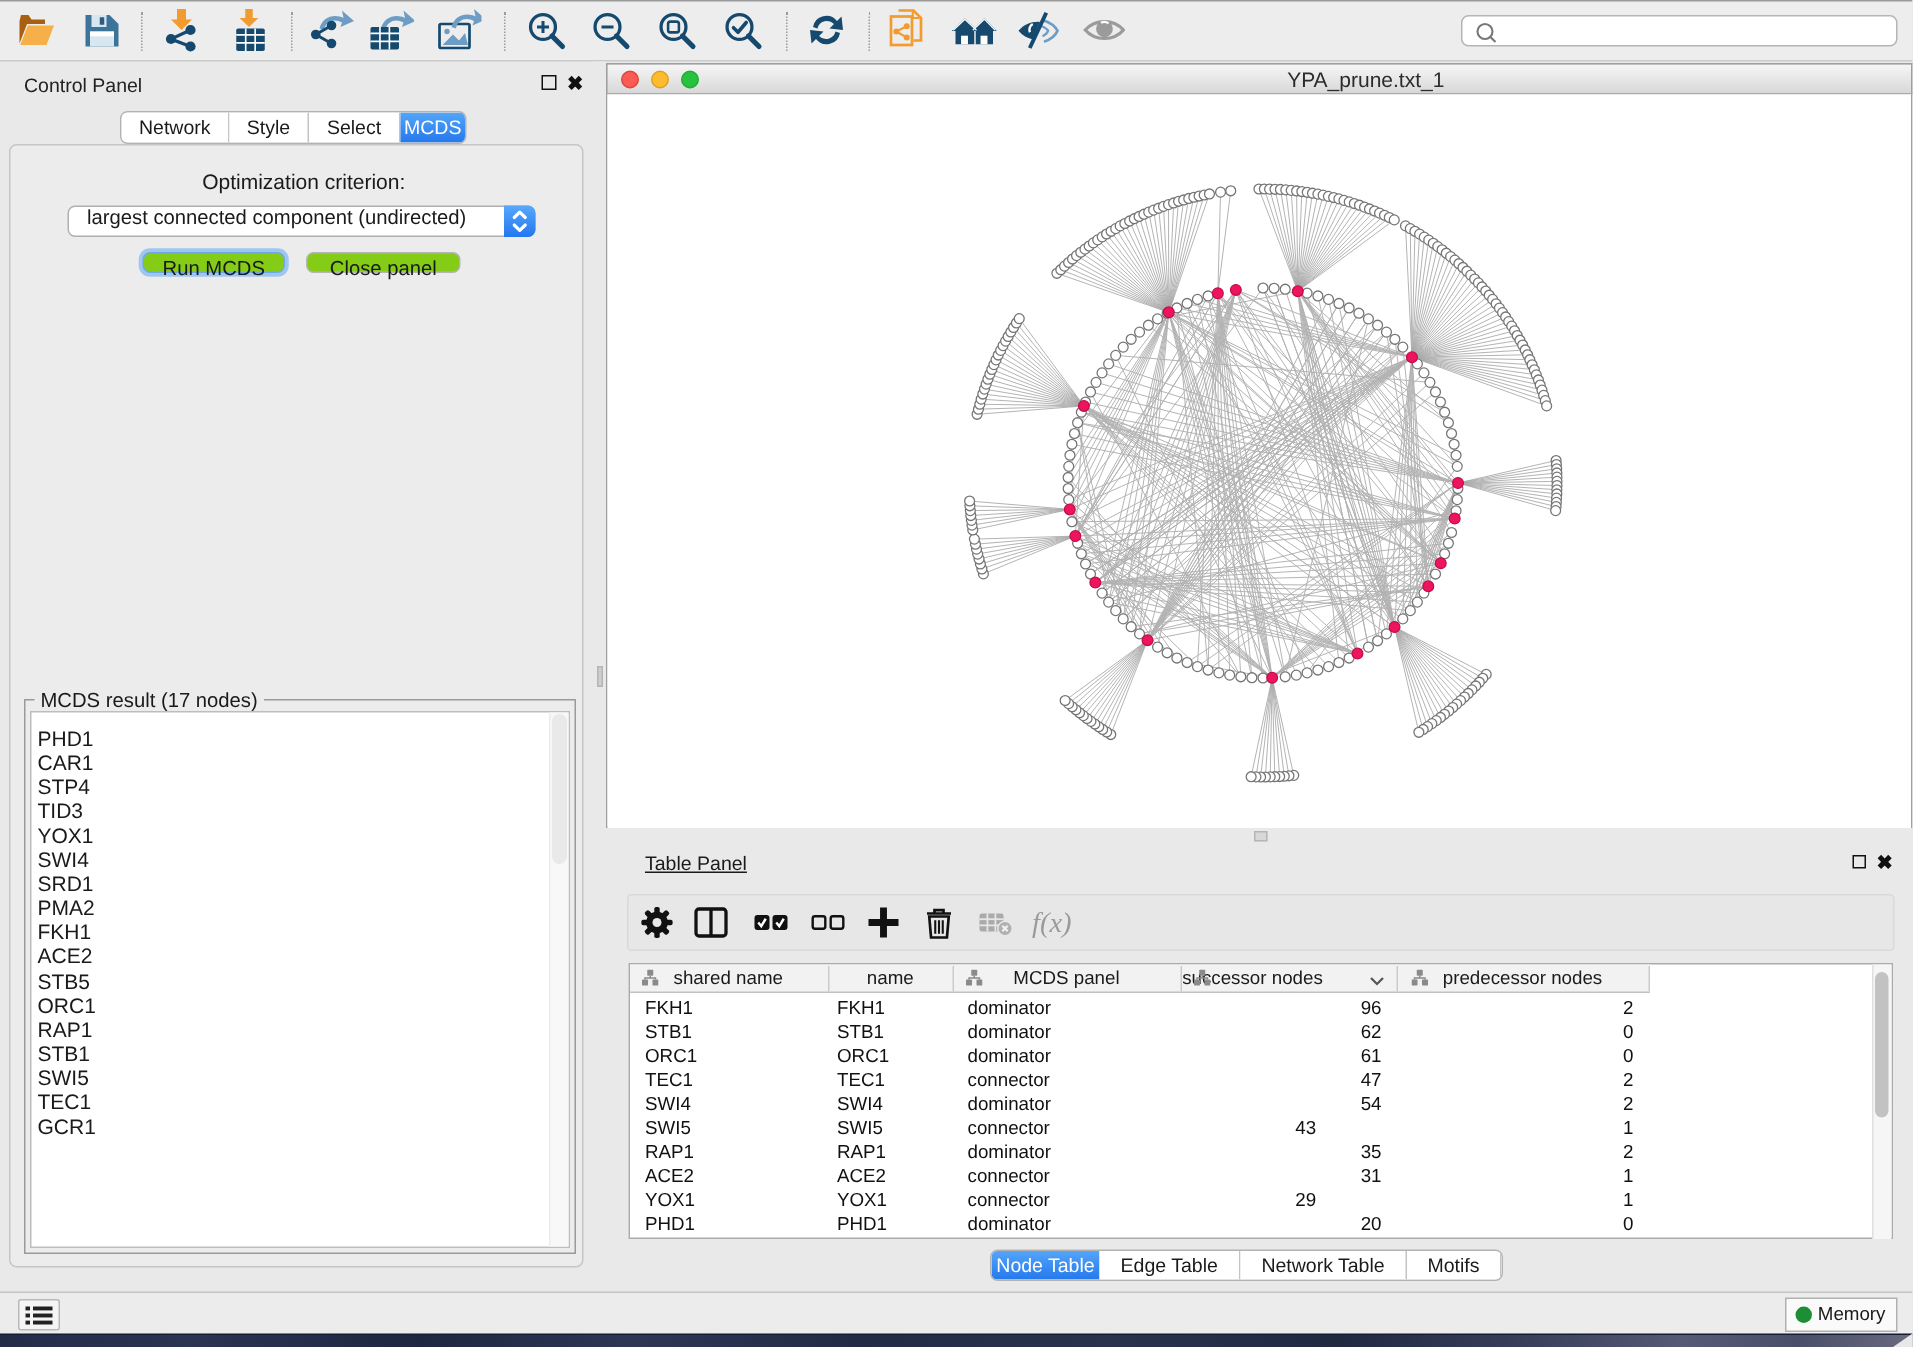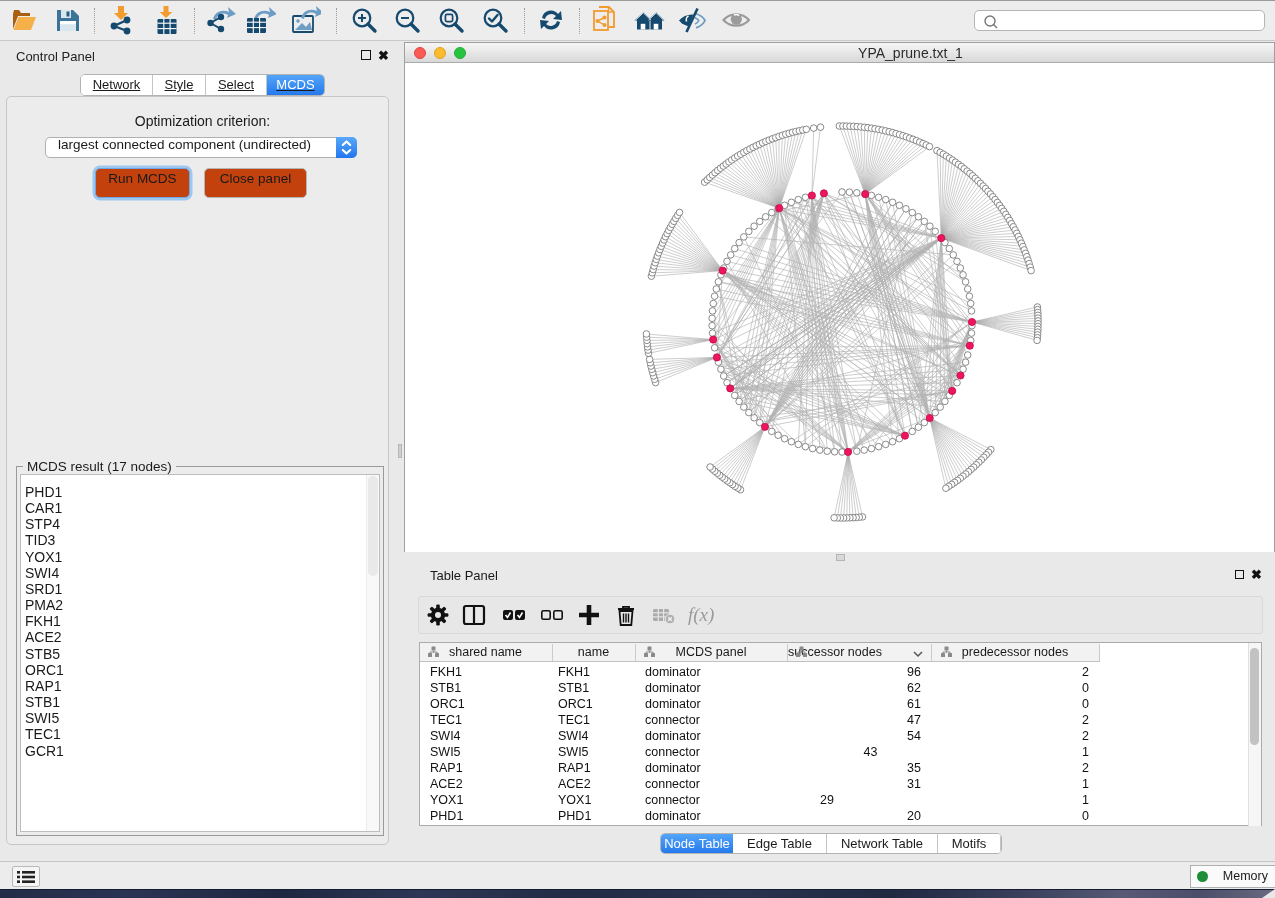--- a/index.html
+++ b/index.html
@@ -9,65 +9,65 @@
 
 
 #toolbar { left:0; top:0; width:1275px; height:41px; background:#ededed; border-top:1px solid #9a9a9a; border-bottom:1px solid #c9c9c9; }
 .tsep { position:absolute; top:8px; height:26px; width:0; border-left:1px dotted #9b9b9b; }
 #searchbox { position:absolute; left:974px; top:10px; width:291px; height:21px; background:#fff; border:1px solid #b5b5b5; border-radius:5px; }
 
 
 #cp-title { left:16px; top:49px; font-size:13px; color:#222; }
 #cp-max { left:361px; top:50px; width:10px; height:10px; border:1.5px solid #111; }
 #cp-close { left:378px; top:48px; font-size:13px; font-weight:bold; color:#111; }
-#tabs { left:80px; top:74px; height:22px; display:flex; border:1px solid #b3b3b3; border-radius:5px; overflow:hidden; background:#fff;text-decoration:underline; }
+#tabs { left:80px; top:74px; height:22px; display:flex; border:1px solid #b3b3b3; border-radius:5px; overflow:hidden; background:#fff; }
 .tab { font-size:13px; color:#1a1a1a; text-align:center; line-height:20px; background:#fff; border-right:1px solid #c4c4c4; }
 .tab.sel { background:linear-gradient(#53a5f9,#2579ec); color:#fff; border-right:none; }
 #cp-panel { left:6px; top:96px; width:383px; height:749px; background:#ececec; border:1px solid #c6c6c6; border-radius:5px; }
 #optlabel { left:5px; top:113px; width:395px; text-align:center; font-size:14px; }
 #dropdown { left:45px; top:137px; width:312px; height:21px; background:#fff; border:1px solid #b0b0b0; border-radius:5px; font-size:13.5px; line-height:14px; padding-top:0px; padding-left:12px; }
 #dd-btn { left:336px; top:137px; width:21px; height:21px; border-radius:0 5px 5px 0; background:linear-gradient(#58a8fa,#2276ee); }
-.btn { position:absolute; height:30px; background:#c2410c; border:1px solid #b5b5b5; border-radius:5px; font-size:13.5px; text-align:center; line-height:19px; }
+.btn { position:absolute; height:14px; background:#84cc16; border:1px solid #b5b5b5; border-radius:5px; font-size:13.5px; text-align:center; line-height:19px; }
 #btn-run { left:95px; top:168px; width:95px; box-shadow:0 0 0 2.5px #9ec7f0; border-color:#6fa8e8; }
 #btn-close { left:204px; top:168px; width:103px; }
 #fieldset { left:16px; top:466px; width:368px; height:370px; border:1px solid #9a9a9a; }
 #fs-legend { left:23px; top:459px; background:#ececec; padding:0 4px; font-size:13.5px; }
 #listbox { left:20px; top:474px; width:360px; height:358px; background:#fff; border:1px solid #bdbdbd; font-size:14px; line-height:16.15px; padding:9px 0 0 4px; }
 #lb-scroll { left:366px; top:475px; width:13px; height:356px; background:#f8f8f8; border-left:1px solid #ececec; }
 #lb-thumb { left:368px; top:476px; width:10px; height:100px; background:#e9e9e9; border-radius:5px; }
 
 
 #vsplit { left:395px; top:41px; width:9px; height:817px; background:#e9e9e9; }
 #vsplit-grip { left:398px; top:444px; width:4px; height:14px; background:#cfcfcf; border:1px solid #b5b5b5; }
 #hsplit-grip { left:836px; top:554px; width:9px; height:7px; background:#d8d8d8; border:1px solid #b5b5b5; }
 
 
 #netwin { left:404px; top:42px; width:871px; height:510px; background:#fff; border:1px solid #9f9f9f; }
 #net-titlebar { left:404px; top:42px; width:871px; height:21px; background:linear-gradient(#f6f6f6,#d8d8d8); border:1px solid #9f9f9f; border-bottom:1px solid #ababab; }
 #net-title { left:475px; top:45px; width:871px; text-align:center; font-size:14px; color:#2c2c2c; }
 .tl { position:absolute; top:47px; width:12px; height:12px; border-radius:50%; }
 
 
-#tp-title { left:430px; top:568px; font-size:13px; }
+#tp-title { left:430px; top:568px; font-size:13px;text-decoration:underline; }
 #tp-max { left:1235px; top:570px; width:9px; height:9px; border:1.5px solid #111; }
 #tp-close { left:1251px; top:567px; font-size:13px; font-weight:bold; color:#111; }
 #tp-toolbar { left:418px; top:596px; width:845px; height:38px; background:#e7e7e7; border:1px solid #d9d9d9; border-radius:3px; }
 #tbl { left:419px; top:642px; width:843px; height:184px; background:#fff; border:1px solid #ababab; }
 #tbl-head { left:420px; top:643px; width:680px; height:19px; background:#f2f2f2; border-bottom:1px solid #c2c2c2; }
 .hcell { position:absolute; top:645px; font-size:12.5px; color:#1a1a1a; text-align:center; }
 .hsep { position:absolute; top:644px; height:17px; width:0; border-left:1px solid #cbcbcb; }
 .cell { position:absolute; font-size:12.5px; color:#111; white-space:pre; }
 #tbl-scroll { left:1248px; top:643px; width:13px; height:183px; background:#f6f6f6; border-left:1px solid #e0e0e0; }
 #tbl-thumb { left:1250px; top:648px; width:9px; height:97px; background:#c2c2c2; border-radius:5px; }
 #btabs { left:660px; top:833px; height:21px; display:flex; border:1px solid #b3b3b3; border-radius:5px; overflow:hidden; background:#fff; }
 
 
 #statusbar { left:0; top:861px; width:1275px; height:28px; background:#ececec; border-top:1px solid #c4c4c4; }
 #st-btn { left:12px; top:866px; width:28px; height:21px; background:#f5f5f5; border:1px solid #b9b9b9; border-radius:2px; }
-#mem-btn { left:1190px; top:865px; width:86px; height:23px; background:#fafafa; border:1px solid #b0b0b0; font-size:12.5px; line-height:21px; text-align:right; padding-right:7px; }
+#mem-btn { left:1190px; top:865px; width:75px; height:23px; background:#fafafa; border:1px solid #b0b0b0; font-size:12.5px; line-height:21px; text-align:right; padding-right:7px; }
 #mem-dot { left:1197px; top:871px; width:11px; height:11px; border-radius:50%; background:#1d8e35; }
 #desktop { left:0; top:889px; width:1275px; height:9px; background:linear-gradient(90deg,#232c47 0%,#2a3453 10%,#1e2740 22%,#2d3755 33%,#222b44 45%,#29334e 58%,#1f2940 70%,#3a3f5c 80%,#565a74 88%,#4a4e68 94%,#6a6a80 100%); border-top:1px solid #151d32; }
 </style>
 </head>
 <body>
 <div id="toolbar" class="abs"></div>
 <div id="searchbox">
     <svg width="18" height="18" style="position:absolute;left:7px;top:2px" viewBox="0 0 18 18">
       <circle cx="8" cy="8" r="5" fill="none" stroke="#777" stroke-width="1.4"></circle>
       <line x1="11.6" y1="11.6" x2="15" y2="15" stroke="#777" stroke-width="1.4"></line>
@@ -75,21 +75,21 @@
   </div>
 
 <div id="cp-title" class="abs">Control Panel</div>
 <div id="cp-max" class="abs"></div>
 <div id="cp-close" class="abs">✖</div>
 <div id="cp-panel" class="abs"></div>
 <div id="tabs" class="abs">
   <div class="tab" style="width:72px">Network</div>
   <div class="tab" style="width:53px">Style</div>
   <div class="tab" style="width:61px">Select</div>
-  <div class="tab sel" style="width:57px">MCDS</div>
+  <div class="tab sel" style="width:43px">MCDS</div>
 </div>
 <div id="optlabel" class="abs">Optimization criterion:</div>
 <div id="dropdown" class="abs">largest connected component (undirected)</div>
 <div id="dd-btn" class="abs"><svg width="21" height="21" viewBox="0 0 21 21">
       <path d="M6.8 8 L10.5 4.4 L14.2 8" fill="none" stroke="#fff" stroke-width="2.1" stroke-linecap="round" stroke-linejoin="round"></path>
       <path d="M6.8 13 L10.5 16.6 L14.2 13" fill="none" stroke="#fff" stroke-width="2.1" stroke-linecap="round" stroke-linejoin="round"></path>
     </svg></div>
 <div id="btn-run" class="btn">Run MCDS</div>
 <div id="btn-close" class="btn">Close panel</div>
 <div id="fieldset" class="abs"></div>
@@ -1032,21 +1032,21 @@
 <div class="cell" style="left:820px;top:761px;width:101px;text-align:right">35</div>
 <div class="cell" style="left:989px;top:761px;width:100px;text-align:right">2</div>
 <div class="cell" style="left:430px;top:777px">ACE2</div>
 <div class="cell" style="left:558px;top:777px">ACE2</div>
 <div class="cell" style="left:645px;top:777px">connector</div>
 <div class="cell" style="left:820px;top:777px;width:101px;text-align:right">31</div>
 <div class="cell" style="left:989px;top:777px;width:100px;text-align:right">1</div>
 <div class="cell" style="left:430px;top:793px">YOX1</div>
 <div class="cell" style="left:558px;top:793px">YOX1</div>
 <div class="cell" style="left:645px;top:793px">connector</div>
-<div class="cell" style="left:820px;top:793px;width:101px;text-align:left">29</div>
+<div class="cell" style="left:820px;top:793px;width:101px;text-align:center">29</div>
 <div class="cell" style="left:989px;top:793px;width:100px;text-align:right">1</div>
 <div class="cell" style="left:430px;top:809px">PHD1</div>
 <div class="cell" style="left:558px;top:809px">PHD1</div>
 <div class="cell" style="left:645px;top:809px">dominator</div>
 <div class="cell" style="left:820px;top:809px;width:101px;text-align:right">20</div>
 <div class="cell" style="left:989px;top:809px;width:100px;text-align:right">0</div>
 <div id="tbl-scroll" class="abs"></div>
 <div id="tbl-thumb" class="abs"></div>
 <div id="btabs" class="abs">
   <div class="tab sel" style="width:72px">Node Table</div>

